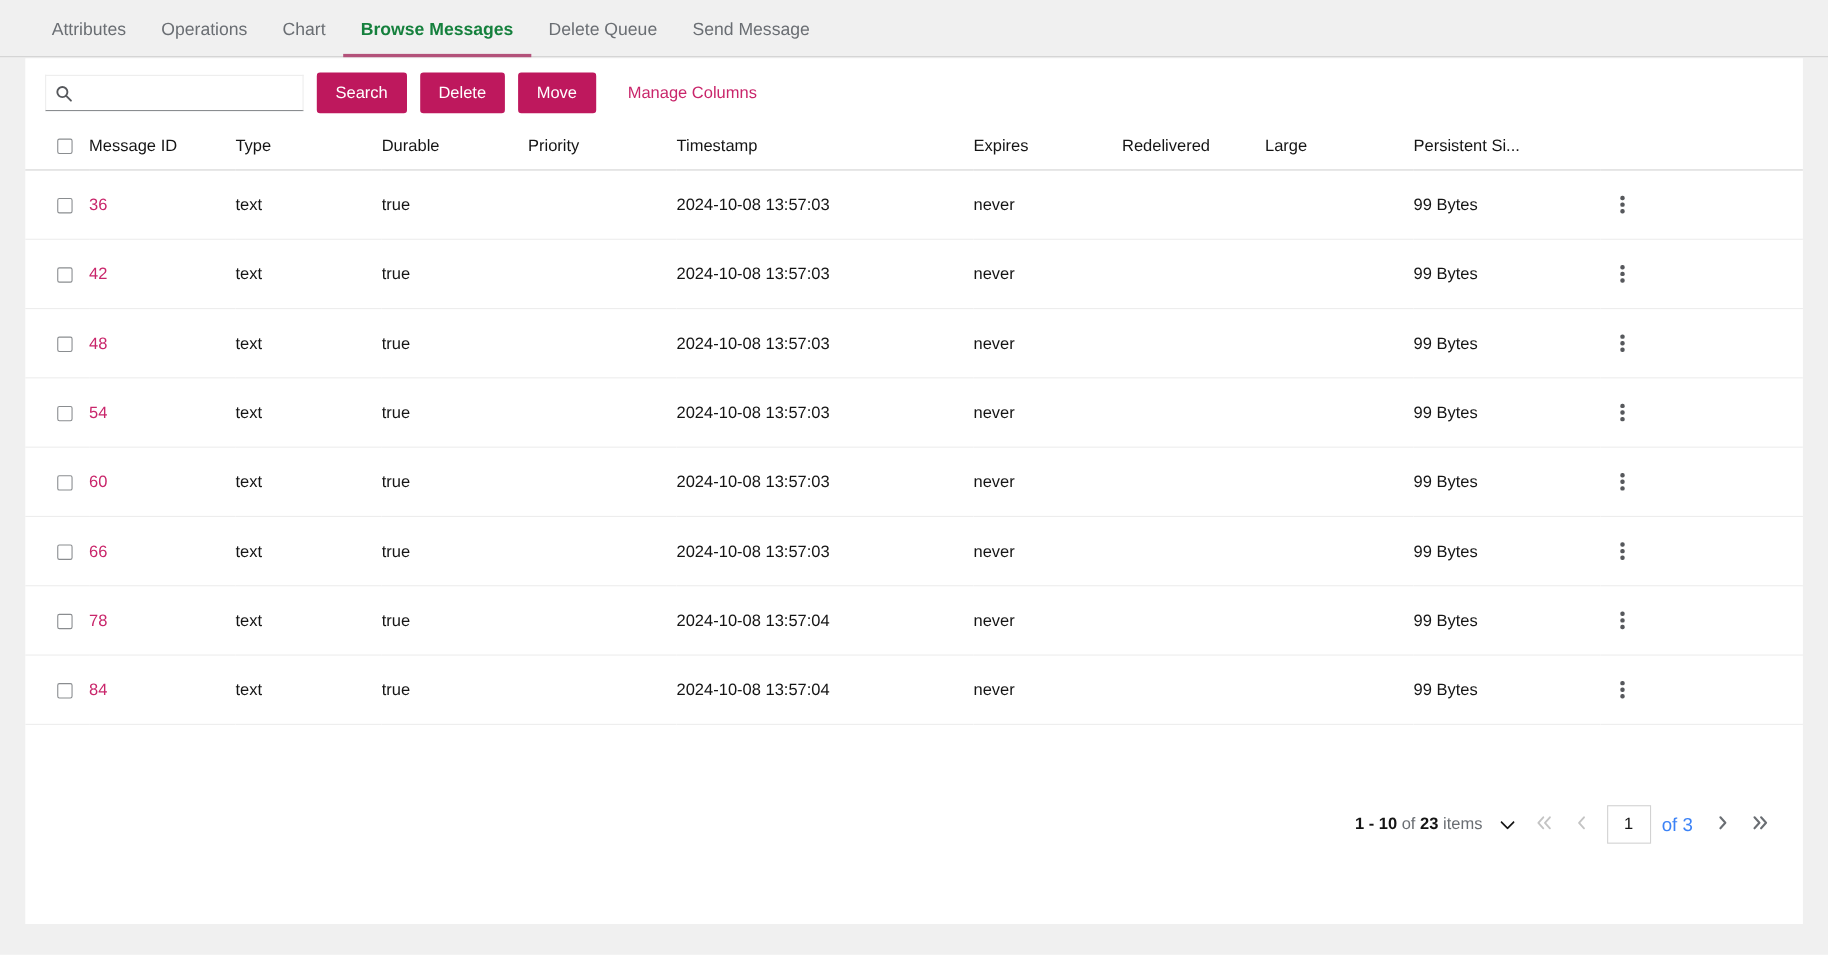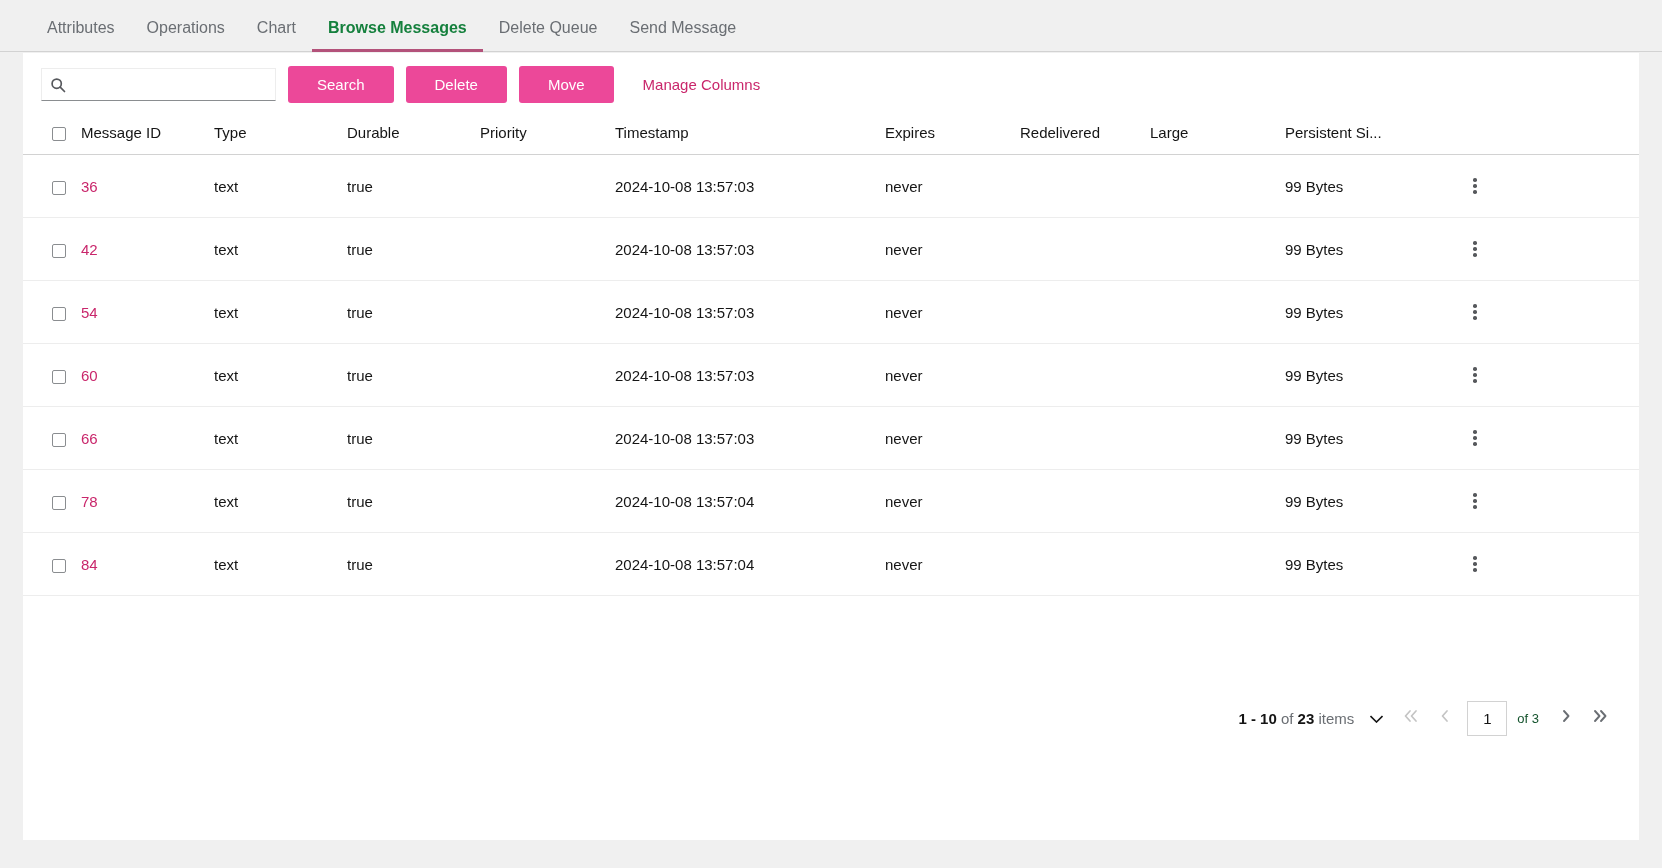--- a/index.html
+++ b/index.html
@@ -87,26 +87,26 @@
     flex: 1;
     height: 100%;
     font-family: "Liberation Sans", sans-serif;
     font-size: 15px;
     padding-left: 8px;
     color: #151515;
     background: transparent;
   }
   .btn {
     border: none;
-    background: #ec4899;
+    background: #be185d;
     color: #ffffff;
     font-family: "Liberation Sans", sans-serif;
     font-size: 15px;
     height: 37px;
-    padding: 0 29px;
+    padding: 0 17px;
     border-radius: 3px;
     cursor: pointer;
     line-height: 37px;
   }
   .link-btn {
     background: none;
     border: none;
     color: #c9266b;
     font-family: "Liberation Sans", sans-serif;
     font-size: 15px;
@@ -236,22 +236,22 @@
     border: 1px solid #d2d2d2;
     box-sizing: border-box;
     text-align: center;
     font-family: "Liberation Sans", sans-serif;
     font-size: 15px;
     color: #151515;
     outline: none;
     margin: 0 6px;
   }
   .of-label {
-    font-size: 13px;
-    color: #14532d;
+    font-size: 17px;
+    color: #3b82f6;
     margin: 0 10px 0 4px;
     white-space: nowrap;
   }
 </style>
 </head>
 <body>
 
 <div class="tabbar" id="tabbar">
     <div class="tab">Attributes</div>
     <div class="tab">Operations</div>
@@ -313,20 +313,39 @@
             <div class="kebab">
               <span></span>
               <span></span>
               <span></span>
             </div>
           </td>
         </tr>
         <tr>
           <td class="col-check"><span class="chk"></span></td>
           <td class="col-id"><a class="id-link">42</a></td>
+          <td class="col-type">text</td>
+          <td class="col-durable">true</td>
+          <td class="col-priority"></td>
+          <td class="col-ts">2024-10-08 13:57:03</td>
+          <td class="col-expires">never</td>
+          <td class="col-redel"></td>
+          <td class="col-large"></td>
+          <td class="col-size">99 Bytes</td>
+          <td class="col-kebab">
+            <div class="kebab">
+              <span></span>
+              <span></span>
+              <span></span>
+            </div>
+          </td>
+        </tr>
+        <tr>
+          <td class="col-check"><span class="chk"></span></td>
+          <td class="col-id"><a class="id-link">48</a></td>
           <td class="col-type">text</td>
           <td class="col-durable">true</td>
           <td class="col-priority"></td>
           <td class="col-ts">2024-10-08 13:57:03</td>
           <td class="col-expires">never</td>
           <td class="col-redel"></td>
           <td class="col-large"></td>
           <td class="col-size">99 Bytes</td>
           <td class="col-kebab">
             <div class="kebab">

